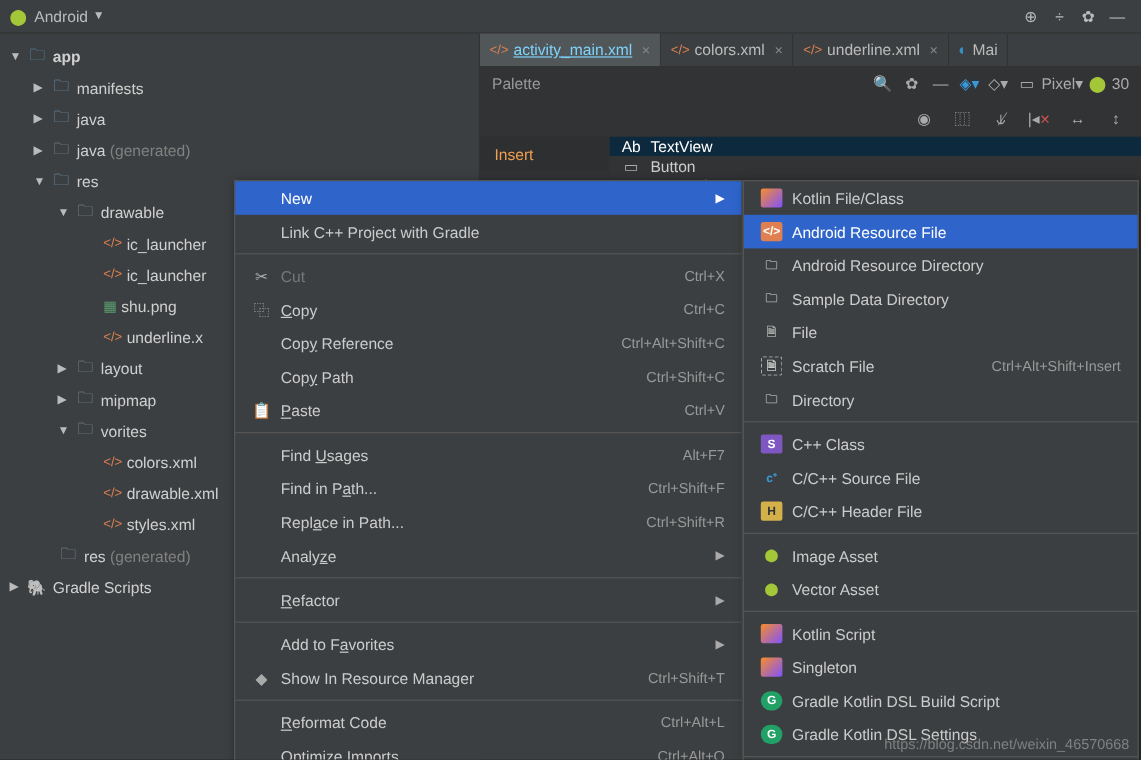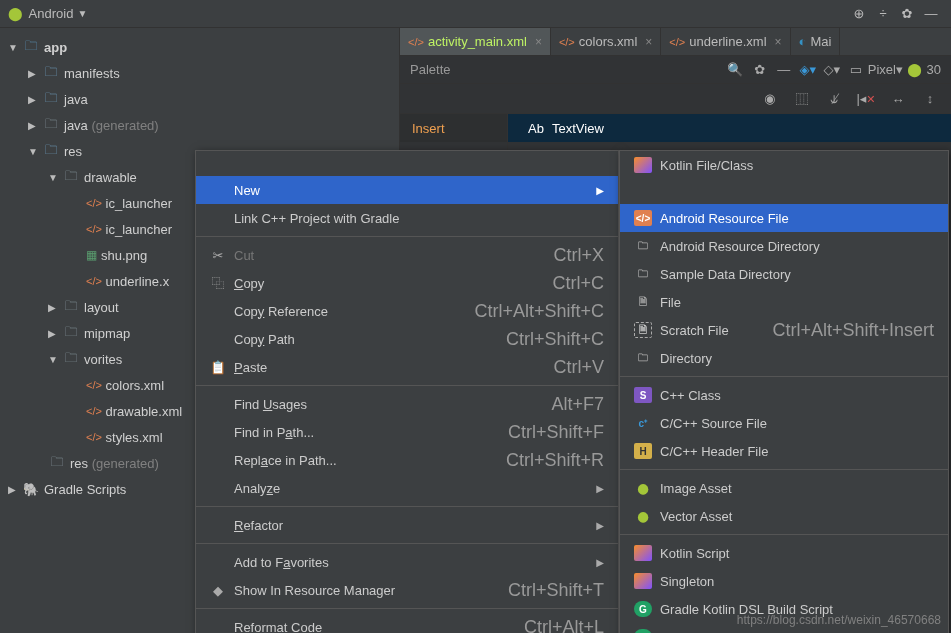--- a/index.html
+++ b/index.html
@@ -20,46 +20,46 @@
 .folder-app { color: #5a8fb5; }
 .tree-label { color: #d0d0d0; }
 .generated { color: #808080; }
 .right { flex: 1; background: #313335; display: flex; flex-direction: column; }
 .tabs { height: 28px; display: flex; align-items: center; background: #3c3f41; border-bottom: 1px solid #323232; }
 .tab { display: flex; align-items: center; padding: 0 8px; height: 100%; border-right: 1px solid #323232; cursor: pointer; gap: 4px; }
 .tab.active { background: #515658; }
 .tab-icon { color: #e08050; font-size: 11px; }
 .tab-icon-blue { color: #3592c4; }
 .tab-label { color: #bbb; }
-.tab.active .tab-label { color: #bef264; }
+.tab.active .tab-label { color: #7dd3fc; text-decoration: underline; }
 .close-x { color: #888; font-size: 12px; margin-left: 4px; }
 .palette-bar { height: 28px; display: flex; align-items: center; padding: 0 10px; color: #999; border-bottom: 1px solid #323232; }
 .palette-bar .spacer { flex: 1; }
 .pbar-icon { width: 24px; text-align: center; color: #aaa; cursor: pointer; }
 .layers-icon { color: #3a98d8; }
 .device-label { color: #aaa; text-align: right; }
 .android-small { color: #a4c639; }
 .toolbar2 { height: 30px; border-bottom: 1px solid #323232; display: flex; align-items: center; padding-right: 10px; gap: 10px; }
 .toolbar2 .spacer { flex: 1; }
 .t2-icon { width: 22px; text-align: center; color: #aaa; }
 .red-x { color: #d05050; font-size: 11px; }
 .palette-body { display: flex; flex: 1; }
 .palette-cats { width: 108px; border-right: 1px solid #323232; }
 .pcat { height: 28px; display: flex; align-items: center; padding-left: 12px; color: #aaa; cursor: pointer; }
 .pcat.selected { background: #2d2f30; color: #f0a050; }
 .palette-items { flex: 1; }
-.pitem { height: 28px; display: flex; align-items: center; padding-left: 20px; gap: 8px; color: #ccc; cursor: pointer; }
+.pitem { height: 16px; display: flex; align-items: center; padding-left: 10px; gap: 8px; color: #ccc; cursor: pointer; }
 .pitem.selected { background: #0d293e; color: #fff; }
 .pi-icon { width: 16px; text-align: center; color: #aaa; }
 .ctx-menu { position: absolute; background: #3c3f41; border: 1px solid #555; box-shadow: 2px 2px 8px rgba(0,0,0,0.5); z-index: 100; }
 .ctx-item { height: 28px; display: flex; align-items: center; padding: 0 14px; color: #ccc; cursor: pointer; gap: 8px; }
-.ctx-item.hover { background: #2f65ca; color: #fff; margin-top: 25px; }
+.ctx-item.hover { background: #2f65ca; color: #fff; }
 .ctx-item .u { text-decoration: underline; }
 .ctx-sep { height: 1px; background: #555; margin: 4px 0; }
-.ctx-shortcut { margin-left: auto; color: #999; font-size: 18px; padding-left: 24px; }
+.ctx-shortcut { margin-left: auto; color: #999; font-size: 12px; padding-left: 24px; }
 .ctx-arrow { margin-left: auto; color: #aaa; font-size: 10px; }
 .ctx-item.hover .ctx-arrow { color: #fff; }
 .ctx-left-icon { width: 16px; text-align: center; color: #aaa; }
 .disabled { color: #777; }
 .sub-icon { width: 18px; height: 16px; display: inline-flex; align-items: center; justify-content: center; border-radius: 2px; font-size: 10px; font-weight: bold; }
 .ico-kotlin { background: linear-gradient(135deg,#f88d2b,#7f52ff); color: transparent; }
 .ico-xml { background: #e08050; }
 .ico-folder { color: #aaa; }
 .ico-file { color: #aaa; }
 .ico-scratch { border: 1px dashed #aaa; }

